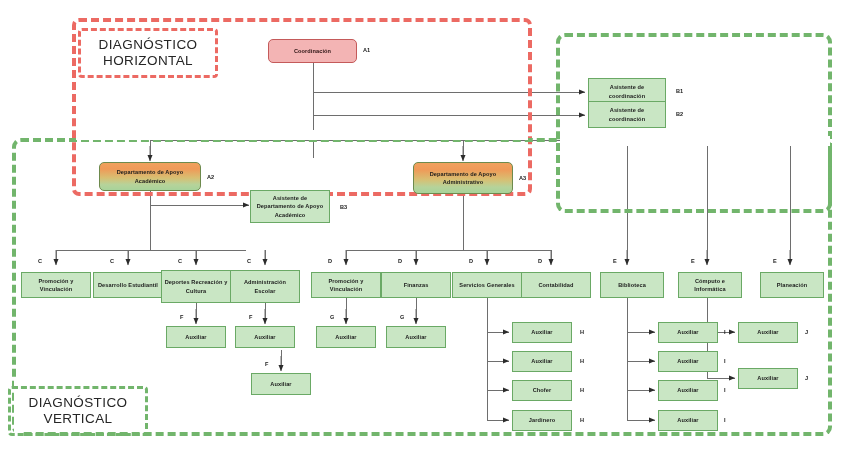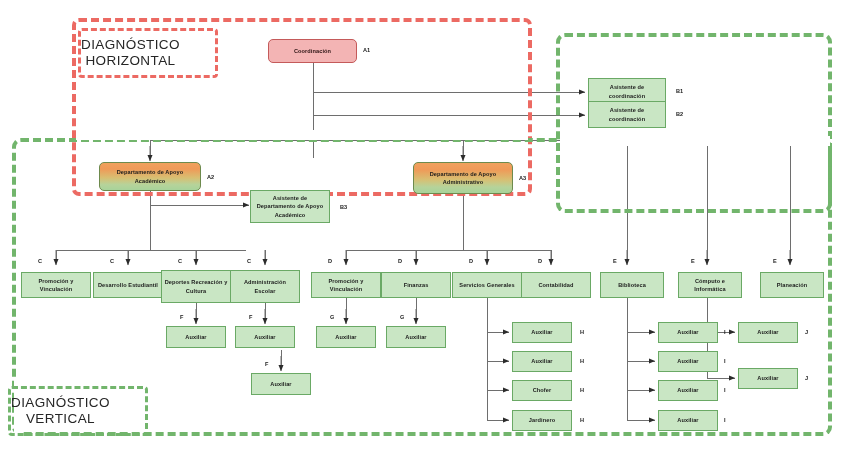--- a/index.html
+++ b/index.html
@@ -64,21 +64,21 @@
   }
   .mask{
     position:absolute;
     background:#ffffff;
     z-index:3;
   }
 
   .caption{
     position:absolute;
     box-sizing:border-box;
-    display:flex;align-items:center;
+    display:flex;align-items:center;justify-content:center;
     text-align:center;
     font-size:13.5px;
     letter-spacing:.4px;
     color:#262626;
     line-height:1.2;
     z-index:7;
   }
   .caption.red{ border:3.4px dashed #ec6a63; border-radius:4px;}
   .caption.green{ border:3.4px dashed #72b56c; border-radius:4px;}
 </style>

